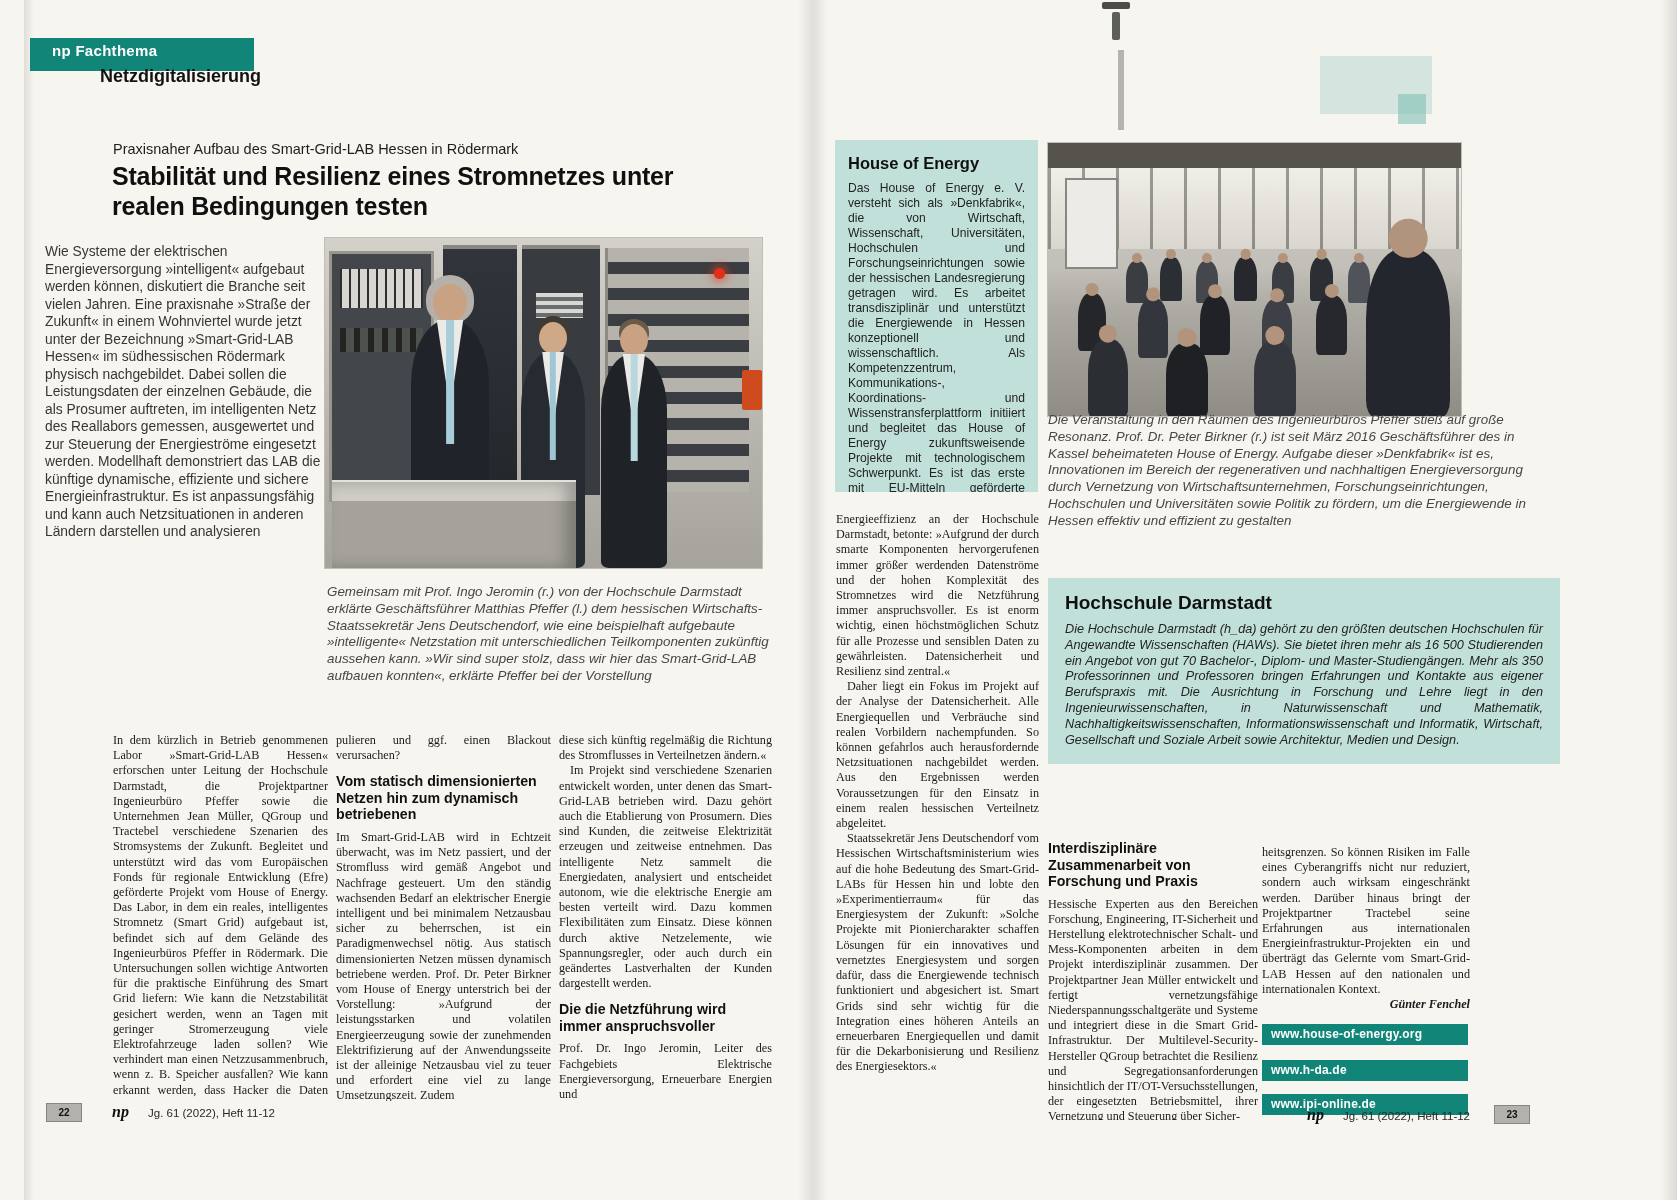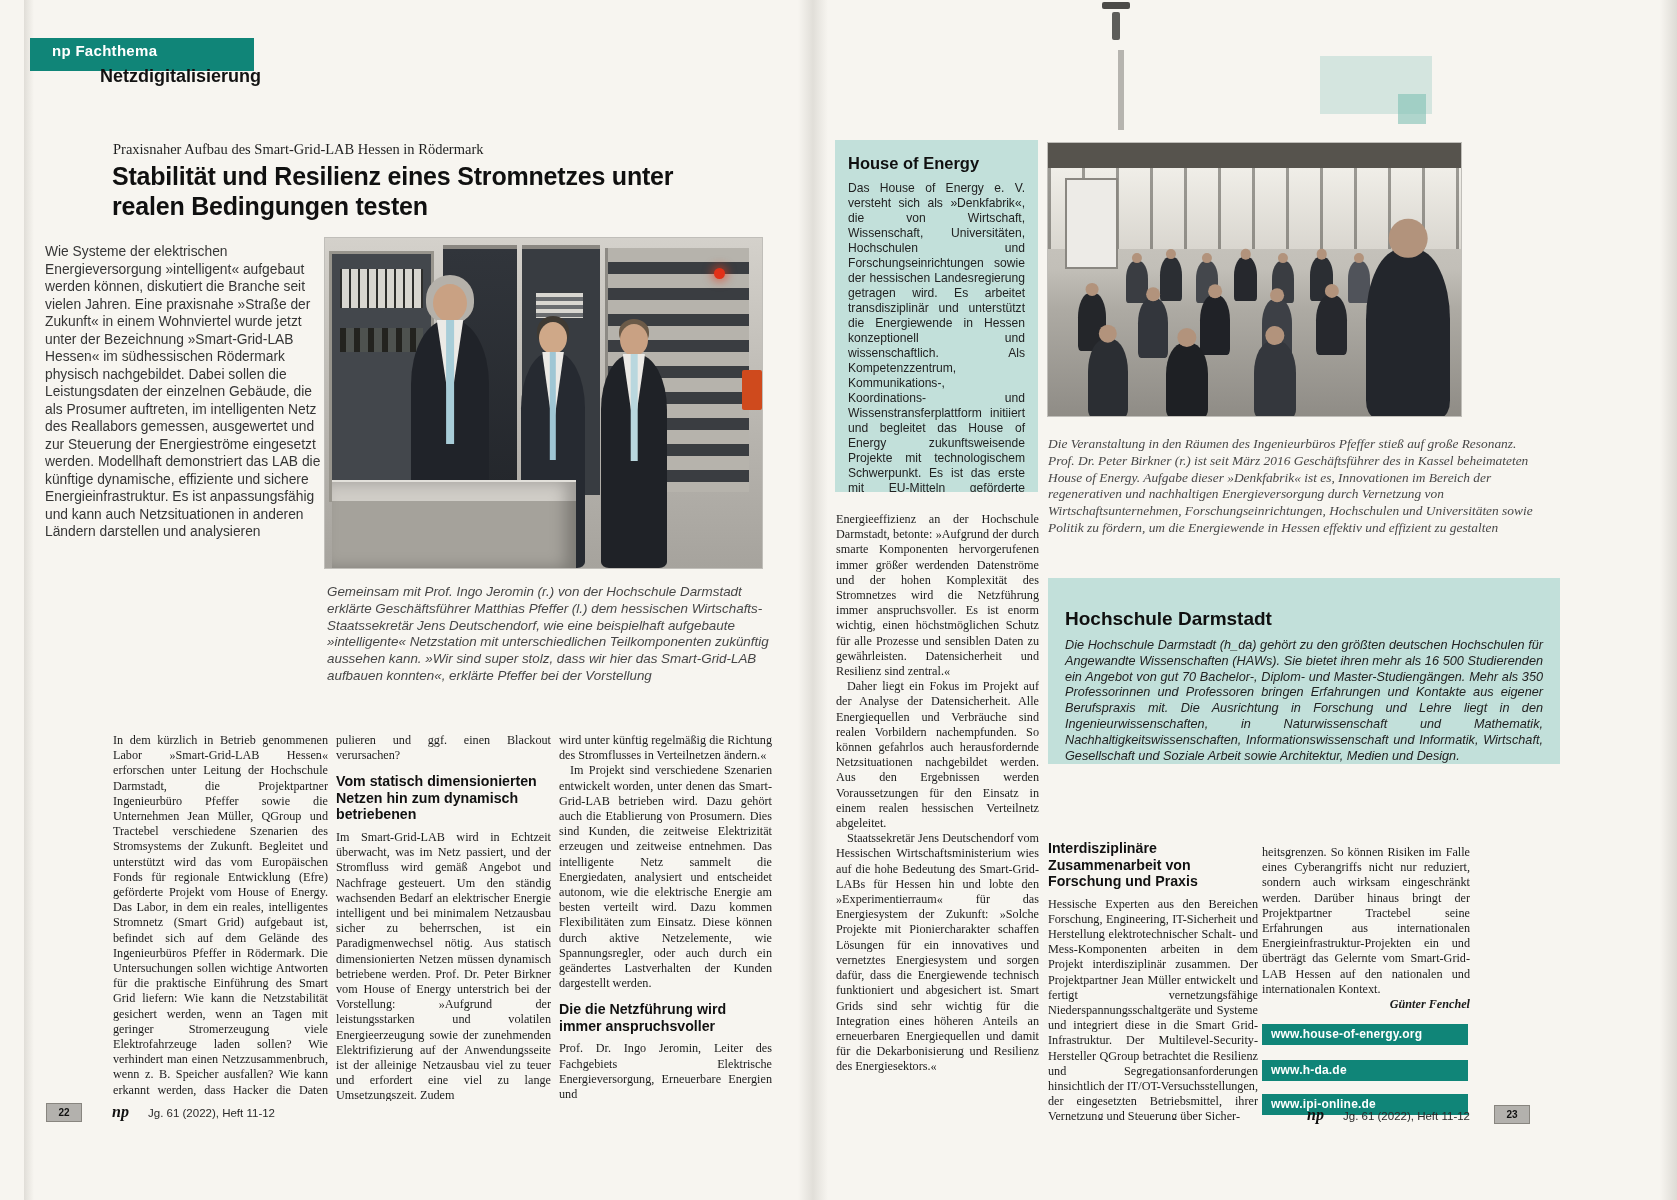--- a/index.html
+++ b/index.html
@@ -23,21 +23,21 @@
   .mark3 { left:1118px; top:50px; width:6px; height:80px; background:#55534e; opacity:.4; }
   .ghost1 { left:1320px; top:56px; width:112px; height:58px; background:#a9d2ca; opacity:.45; }
   .ghost2 { left:1398px; top:94px; width:28px; height:30px; background:#7fbfb4; opacity:.6; }
 
   
   .header-tab { left:30px; top:38px; width:224px; height:33px; background:#108578;
     color:#fff; font-weight:bold; font-size:15px; line-height:26px; padding-left:22px; letter-spacing:.3px; }
   .section-title { left:100px; top:66px; font-size:18px; font-weight:bold; color:#121212; }
 
   
-  .kicker { left:113px; top:141px; font-size:14.5px; color:#1e1e1e;font-family:Liberation Serif, serif; }
+  .kicker { left:113px; top:141px; font-size:14.5px; color:#1e1e1e; }
   .headline { left:112px; top:161px; width:600px; font-size:25px; line-height:30px;
     font-weight:bold; color:#101010; letter-spacing:-.2px; }
   .lede { left:45px; top:243px; width:280px; font-size:13.8px; line-height:17.5px;
     color:#363636; text-align:left; }
 
   
   .photo { overflow:hidden; background:#b9b6b0; box-shadow:0 0 0 1px rgba(90,88,82,.35); }
   .photo > div, .photo > span { position:absolute; }
   .photo1 { left:325px; top:238px; width:437px; height:330px;
     background:linear-gradient(180deg,#d4d1cb 0%,#b7b4ae 60%,#a6a39d 100%); }
@@ -76,42 +76,42 @@
     background:repeating-linear-gradient(90deg,rgba(70,68,62,.5) 0 3px,transparent 3px 34px),
                linear-gradient(180deg,#f0eee8,#d9d6cf); }
   .wscreen { left:4%; top:13%; width:13%; height:33%; background:#edebe7; border:2px solid #8a8781; }
   .aud { position:absolute; border-radius:42% 42% 10% 10%; }
   .aud::before { content:""; position:absolute; top:0; left:50%; transform:translate(-50%,-78%);
     width:46%; height:0; padding-bottom:46%; border-radius:50%; background:#b2937c; }
 
   
   .caption { font-style:italic; font-size:13.4px; line-height:16.8px; color:#474747; }
   .cap-left { left:327px; top:584px; width:444px; }
-  .cap-right { left:1048px; top:436px; width:494px;font-family:Liberation Serif, serif; }
+  .cap-right { left:1048px; top:412px; width:494px; }
 
   
   .col { position:absolute; text-align:justify; font-family:"Liberation Serif", serif;
     font-size:12.2px; line-height:15.2px; color:#1b1b1b; overflow:hidden; }
   .col p { margin:0; }
   .col p.ind { text-indent:11px; }
   .subhead { font-family:"Liberation Sans", sans-serif; font-weight:bold; font-size:14.2px;
     line-height:16.5px; margin:10px 0 7px; color:#111; text-align:left; }
   .subhead.first { margin-top:0; }
   .lcol1 { left:113px; top:733px; width:215px; height:368px; }
   .lcol2 { left:336px; top:733px; width:215px; height:368px; }
   .lcol3 { left:559px; top:733px; width:213px; height:368px; }
   .rcol1 { left:836px; top:512px; width:203px; height:598px; }
   .rcol2 { left:1048px; top:840px; width:210px; height:280px; }
   .rcol3 { left:1262px; top:845px; width:208px; height:175px; }
   .author { text-align:right; font-weight:bold; font-style:italic; margin-top:3px; }
 
   
   .infobox { background:#c2e0da; }
   .box-hoe { left:835px; top:140px; width:203px; height:352px; padding:14px 13px; overflow:hidden; }
-  .box-hda { left:1048px; top:578px; width:512px; height:186px; padding:30px 17px; overflow:hidden; }
+  .box-hda { left:1048px; top:578px; width:512px; height:186px; padding:14px 17px; overflow:hidden; }
   .box-title { font-weight:bold; color:#101010; margin-bottom:8px; }
   .box-hoe .box-title { font-size:16.5px; }
   .box-hda .box-title { font-size:19px; }
   .box-body { font-size:12.1px; line-height:15px; color:#222; text-align:justify; }
   .box-hda .box-body { font-size:12.7px; line-height:15.8px;font-style:italic; }
 
   
   .weblink { position:absolute; display:block; width:206px; height:21px; background:#108578;
     color:#fff; font-weight:bold; font-size:12px; line-height:21px; padding-left:9px;
     text-decoration:none; letter-spacing:.2px; }
@@ -187,21 +187,21 @@
 
   <div class="col lcol1">
     <p>In dem kürzlich in Betrieb genommenen Labor »Smart-Grid-LAB Hessen« erforschen unter Leitung der Hochschule Darmstadt, die Projektpartner Ingenieurbüro Pfeffer sowie die Unternehmen Jean Müller, QGroup und Tractebel verschiedene Szenarien des Stromsystems der Zukunft. Begleitet und unterstützt wird das vom Europäischen Fonds für regionale Entwicklung (Efre) geförderte Projekt vom House of Energy. Das Labor, in dem ein reales, intelligentes Stromnetz (Smart Grid) aufgebaut ist, befindet sich auf dem Gelände des Ingenieurbüros Pfeffer in Rödermark. Die Untersuchungen sollen wichtige Antworten für die praktische Einführung des Smart Grid liefern: Wie kann die Netzstabilität gesichert werden, wenn an Tagen mit geringer Stromerzeugung viele Elektrofahrzeuge laden sollen? Wie verhindert man einen Netzzusammenbruch, wenn z. B. Speicher ausfallen? Wie kann erkannt werden, dass Hacker die Daten mani-</p>
   </div>
   <div class="col lcol2">
     <p>pulieren und ggf. einen Blackout verursachen?</p>
     <h3 class="subhead">Vom statisch dimensionierten Netzen hin zum dynamisch betriebenen</h3>
     <p>Im Smart-Grid-LAB wird in Echtzeit überwacht, was im Netz passiert, und der Stromfluss wird gemäß Angebot und Nachfrage gesteuert. Um den ständig wachsenden Bedarf an elektrischer Energie intelligent und bei minimalem Netzausbau sicher zu beherrschen, ist ein Paradigmenwechsel nötig. Aus statisch dimensionierten Netzen müssen dynamisch betriebene werden. Prof. Dr. Peter Birkner vom House of Energy unterstrich bei der Vorstellung: »Aufgrund der leistungsstarken und volatilen Energieerzeugung sowie der zunehmenden Elektrifizierung auf der Anwendungsseite ist der alleinige Netzausbau viel zu teuer und erfordert eine viel zu lange Umsetzungszeit. Zudem</p>
   </div>
   <div class="col lcol3">
-    <p>wird unter künftig regelmäßig die Richtung des Stromflusses in Verteilnetzen ändern.«</p>
+    <p>diese sich künftig regelmäßig die Richtung des Stromflusses in Verteilnetzen ändern.«</p>
     <p class="ind">Im Projekt sind verschiedene Szenarien entwickelt worden, unter denen das Smart-Grid-LAB betrieben wird. Dazu gehört auch die Etablierung von Prosumern. Dies sind Kunden, die zeitweise Elektrizität erzeugen und zeitweise entnehmen. Das intelligente Netz sammelt die Energiedaten, analysiert und entscheidet autonom, wie die elektrische Energie am besten verteilt wird. Dazu kommen Flexibilitäten zum Einsatz. Diese können durch aktive Netzelemente, wie Spannungsregler, oder auch durch ein geändertes Lastverhalten der Kunden dargestellt werden.</p>
     <h3 class="subhead">Die die Netzführung wird immer anspruchsvoller</h3>
     <p>Prof. Dr. Ingo Jeromin, Leiter des Fachgebiets Elektrische Energieversorgung, Erneuerbare Energien und</p>
   </div>
 
   <div class="pgnum" style="left:46px;top:1103px">22</div>
   <div class="nplogo" style="left:112px;top:1103px">np</div>
   <div class="issue" style="left:148px;top:1107px">Jg. 61 (2022), Heft 11-12</div>
 
   <div class="abs infobox box-hoe">

